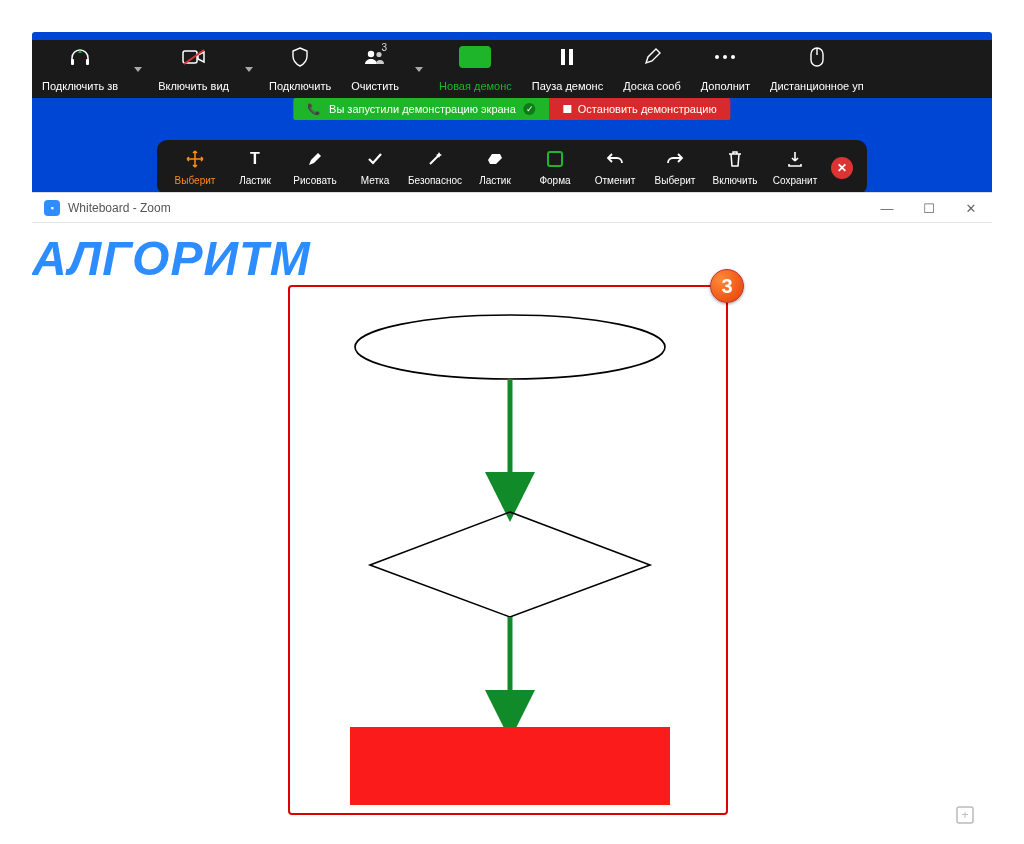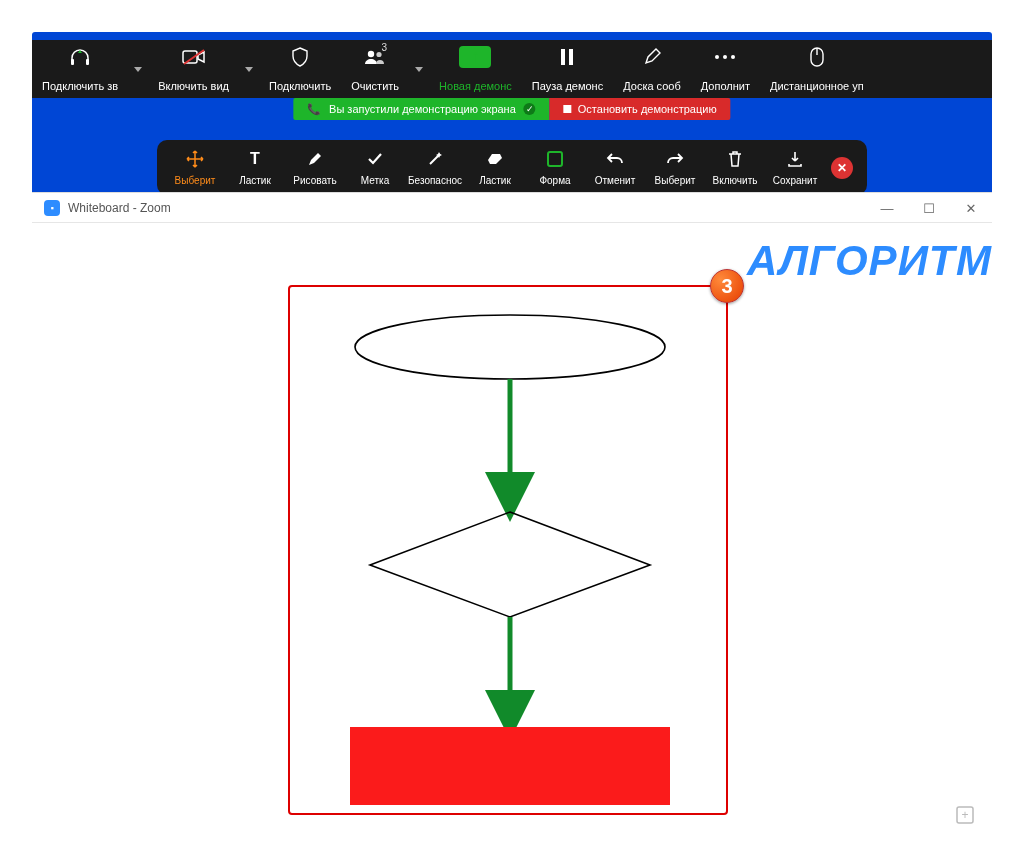--- a/index.html
+++ b/index.html
@@ -34,21 +34,21 @@
 .annobar .closebtn{width:22px;height:22px;border-radius:50%;background:#d33;display:flex;align-items:center;justify-content:center;margin:auto 4px;cursor:pointer;color:#fff;font-weight:bold;font-size:12px}
 
 
 .wbwin{position:absolute;left:0;right:0;top:160px;bottom:0;background:#fff;border-top:1px solid #ddd}
 .wbtitle{height:30px;display:flex;align-items:center;padding:0 12px;font-size:12px;color:#555;border-bottom:1px solid #e6e6e6;position:relative}
 .wbtitle .zicon{width:16px;height:16px;border-radius:4px;background:#2d8cff;margin-right:8px;display:inline-flex;align-items:center;justify-content:center;color:#fff;font-size:9px}
 .wbtitle .winctrl{position:absolute;right:0;top:0;height:30px;display:flex}
 .wbtitle .winctrl span{width:42px;display:flex;align-items:center;justify-content:center;color:#666;font-size:13px;cursor:pointer}
 .canvas{position:absolute;left:0;right:0;top:30px;bottom:0;overflow:hidden}
 
-.title-algo{position:absolute;top:14px;left:0;right:0;text-align:right;font-size:42px;font-weight:900;color:#2d8cff;letter-spacing:1px;font-style:italic}
+.title-algo{position:absolute;top:8px;left:0;right:0;text-align:left;font-size:48px;font-weight:900;color:#2d8cff;letter-spacing:1px;font-style:italic}
 
 .selbox{position:absolute;left:256px;top:62px;width:440px;height:530px;border:2px solid #d00;border-radius:4px}
 .stepbadge{position:absolute;right:-18px;top:-18px;width:34px;height:34px;border-radius:50%;background:radial-gradient(circle at 30% 30%,#ff8a3a,#e63d00);color:#fff;font-weight:bold;font-size:20px;display:flex;align-items:center;justify-content:center;border:1px solid #b33;box-shadow:0 1px 3px rgba(0,0,0,.4)}
 
 .expand-icon{position:absolute;right:18px;bottom:16px;width:18px;height:18px;color:#aaa;cursor:pointer}
 </style>
 </head>
 <body>
 
 <div class="desktop">

